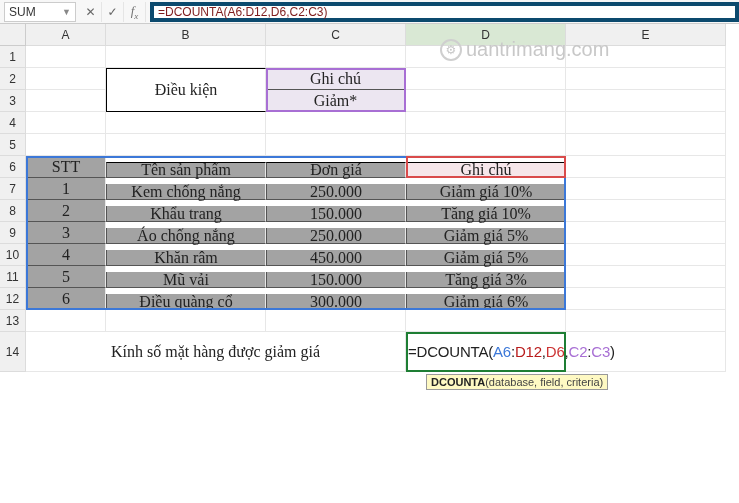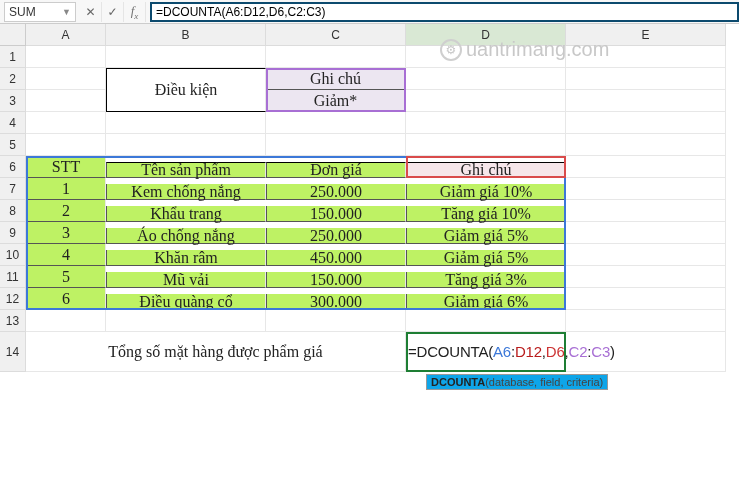--- a/index.html
+++ b/index.html
@@ -41,27 +41,27 @@
     display: flex; align-items: center; justify-content: center;
     color: #666; font-size: 12px;
     border-right: 1px solid #e5e5e5;
   }
   .fbar .fx { font-style: italic; font-family: "Times New Roman", serif; color: #737373; font-size: 13px;}
   .fbar .fx sub { font-size: 9px; }
   .formula-input {
     flex: 1;
     height: 20px;
     background: #fff;
-    border: 2px solid #0c4a6e;
+    border: 4px solid #0c4a6e;
     margin-left: 4px;
     padding: 0 4px;
     font-size: 12px;
     display: flex;
     align-items: center;
-    color: #000000;
+    color: #7f1d1d;
   }
   .sheet {
     display: grid;
     grid-template-columns: 26px 80px 160px 140px 160px 160px;
     grid-auto-rows: 22px;
   }
   .hdr {
     background: #f0f0f0;
     border-right: 1px solid #dcdcdc;
     border-bottom: 1px solid #dcdcdc;
@@ -94,21 +94,21 @@
     font-family: "Times New Roman", serif;
     color: #222;
     padding: 0 4px;
     white-space: nowrap;
     overflow: visible;
     background: #fff;
   }
   .cell.left { justify-content: flex-start; }
   .tall { height: 40px; }
   .fillC { background: #ece6f1; }
-  .fillTable { background: #bef264; }
+  .fillTable { background: #a3a3a3; }
   .fillHeadD { background: #f6e6ea; }
 
   .rangebox { position:absolute; border:2px solid; background:transparent; pointer-events:none; }
 
   .formula-cell {
     font-family: "Segoe UI", Arial, sans-serif;
     font-size: 15px;
     justify-content: flex-start;
     padding-left: 2px;
     letter-spacing: -0.2px;
@@ -117,21 +117,21 @@
   .formula-cell .fn { color:#222; }
   .formula-cell .a6 { color:#3c78d8; }
   .formula-cell .colon { color:#222; }
   .formula-cell .d12 { color:#b91c1c; }
   .formula-cell .d6c { color:#cc3333; }
   .formula-cell .c2c3 { color:#a86fd4; }
   .formula-cell .par { color:#222; }
 
   .tooltip {
     position:absolute;
-    background:#0ea5e9;
+    background:#fef9c3;
     border:1px solid #999;
     font-size:11px;
     font-family: "Segoe UI", Arial, sans-serif;
     padding:1px 4px;
     color:#444;
     white-space:nowrap;
   }
   .tooltip b { font-weight:600; color:#222; }
 
   .watermark {
@@ -376,21 +376,21 @@
   <div class="cell"></div>
   <div class="cell"></div>
   <div class="cell"></div>
   <div class="cell"></div>
   <div class="cell"></div>
 
   <div class="rowhdr tall">
       <span>14</span>
     </div>
   <div class="cell tall left" style="grid-column: span 3; justify-content:center;">
-    <span>Tổng số mặt hàng được phẩm giá</span>
+    <span>Kính số mặt hàng được giảm giá</span>
   </div>
   <div class="cell tall formula-cell" style="grid-column: span 2;">
     <span class="eq">=</span>
       <span class="fn">DCOUNTA</span>
       <span class="par">(</span>
       <span class="a6">A6</span>
       <span class="colon">:</span>
       <span class="d12">D12</span>
       <span class="par">,</span>
       <span class="d6c">D6</span>

